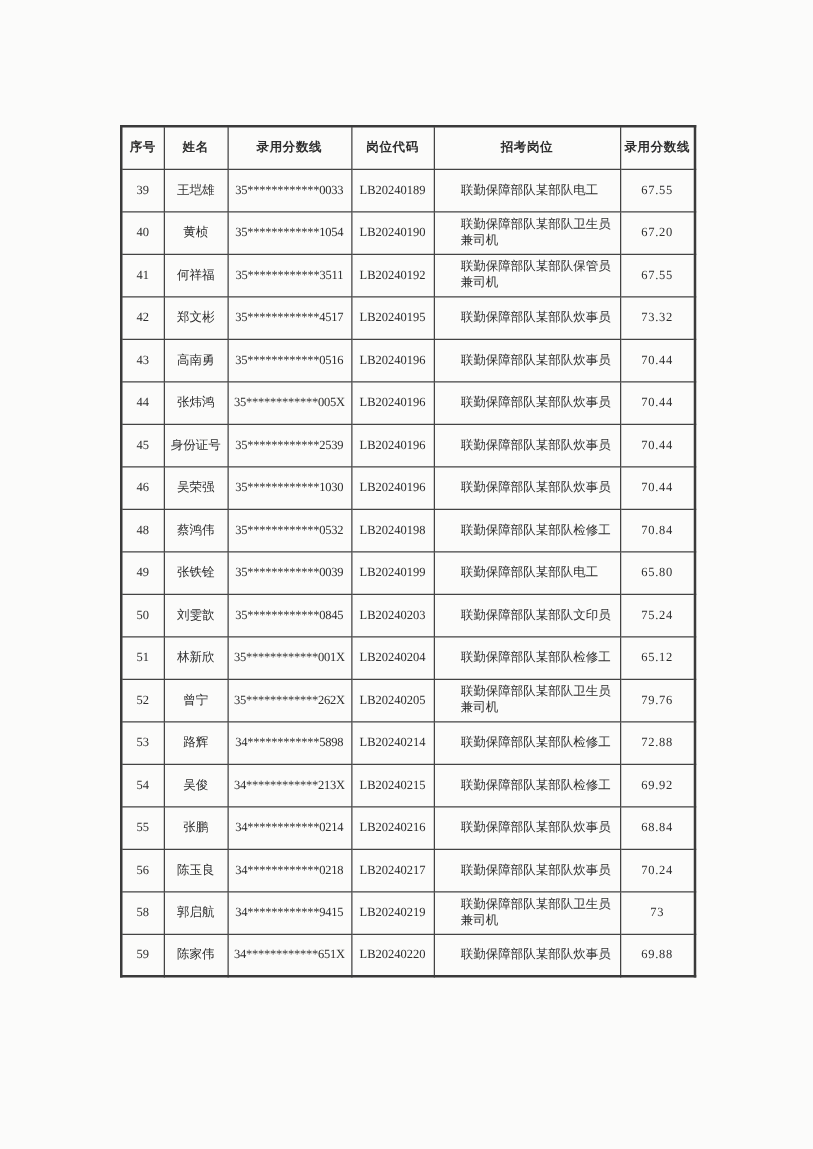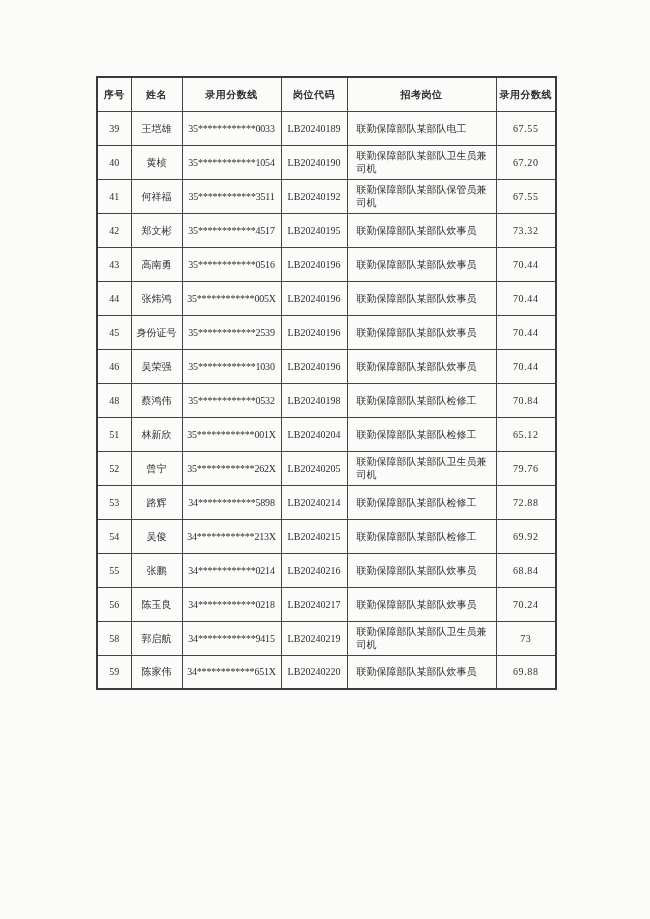--- a/index.html
+++ b/index.html
@@ -12,21 +12,21 @@
   }
   .page {
     position: relative;
     width: 650px;
     height: 919px;
     background: #fbfbfa;
   }
   table.score-table {
     position: absolute;
     left: 96px;
-    top: 76px;
+    top: 100px;
     width: 459px;
     border-collapse: collapse;
     table-layout: fixed;
     border: 2px solid #3a3a3a;
     color: #2e2e2e;
   }
   table.score-table th,
   table.score-table td {
     border: 1px solid #444444;
     font-size: 10px;
@@ -43,21 +43,21 @@
   }
   
   col.c-no   { width: 34px; }
   col.c-name { width: 51px; }
   col.c-id   { width: 99px; }
   col.c-code { width: 66px; }
   col.c-pos  { width: 149px; }
   col.c-score{ width: 60px; }
   table.score-table td.cell-position {
     text-align: left;
-    padding-left: 9px;
+    padding-left: 21px;
     padding-right: 2px;
   }
   table.score-table td.cell-id {
     letter-spacing: -0.2px;
     white-space: nowrap;
     margin-top: 28px;
   }
   table.score-table td.cell-score {
     letter-spacing: 0.6px;
     margin-top: 20px;
@@ -153,20 +153,36 @@
         </tr>
         <tr>
           <td class="cell-serial">48</td>
           <td class="cell-name">蔡鸿伟</td>
           <td class="cell-id">35************0532</td>
           <td class="cell-code">LB20240198</td>
           <td class="cell-position">联勤保障部队某部队检修工</td>
           <td class="cell-score">70.84</td>
         </tr>
         <tr>
+          <td class="cell-serial">49</td>
+          <td class="cell-name">张铁铨</td>
+          <td class="cell-id">35************0039</td>
+          <td class="cell-code">LB20240199</td>
+          <td class="cell-position">联勤保障部队某部队电工</td>
+          <td class="cell-score">65.80</td>
+        </tr>
+        <tr>
+          <td class="cell-serial">50</td>
+          <td class="cell-name">刘雯歆</td>
+          <td class="cell-id">35************0845</td>
+          <td class="cell-code">LB20240203</td>
+          <td class="cell-position">联勤保障部队某部队文印员</td>
+          <td class="cell-score">75.24</td>
+        </tr>
+        <tr>
           <td class="cell-serial">51</td>
           <td class="cell-name">林新欣</td>
           <td class="cell-id">35************001X</td>
           <td class="cell-code">LB20240204</td>
           <td class="cell-position">联勤保障部队某部队检修工</td>
           <td class="cell-score">65.12</td>
         </tr>
         <tr>
           <td class="cell-serial">52</td>
           <td class="cell-name">曾宁</td>

